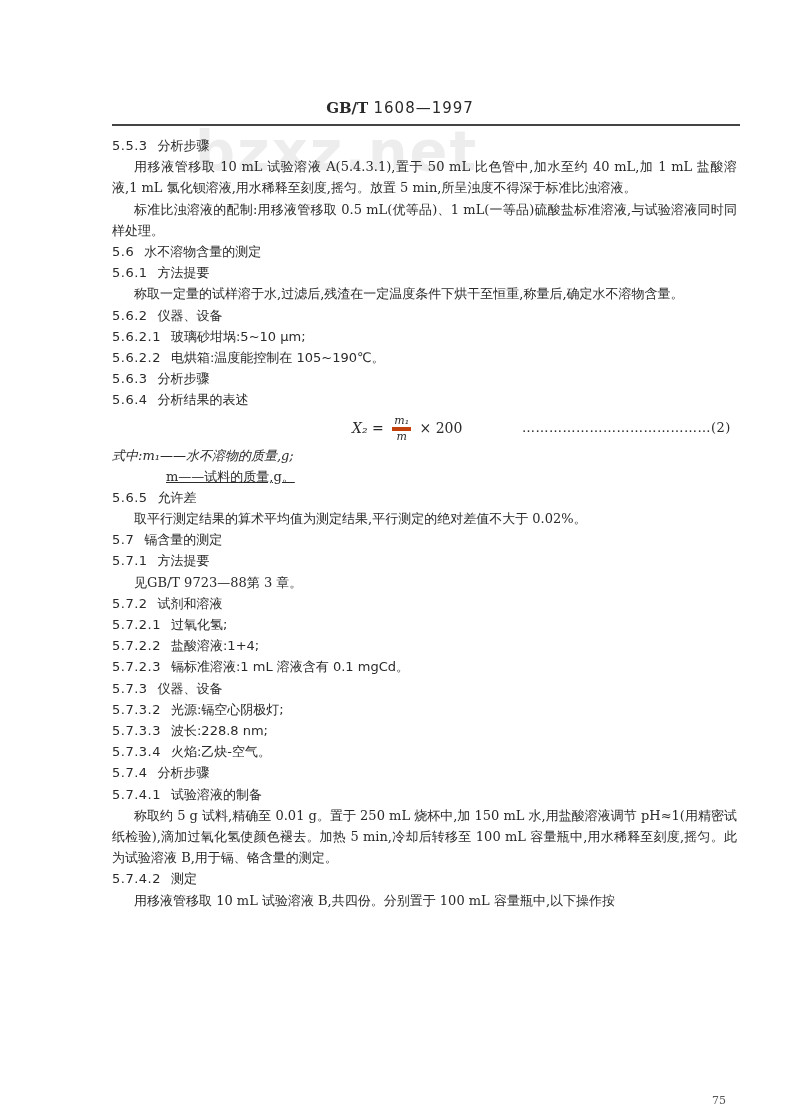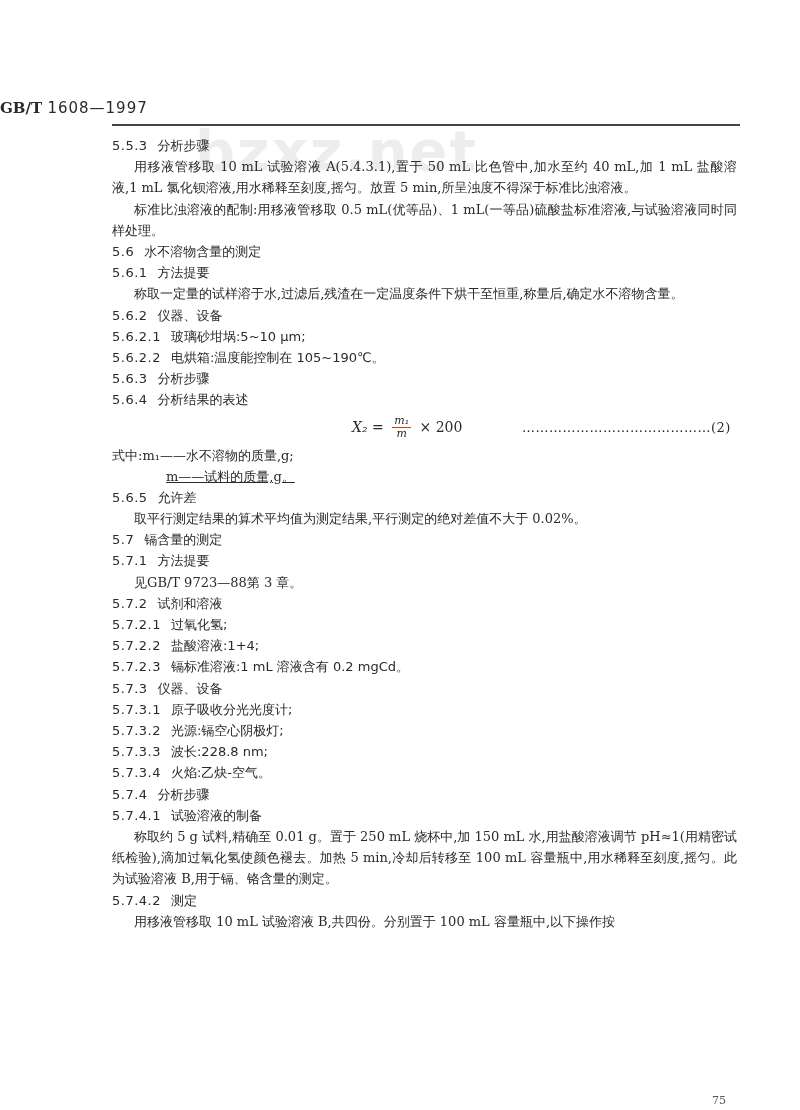--- a/index.html
+++ b/index.html
@@ -1,34 +1,34 @@
 <!DOCTYPE html>
 <html><head>
 <meta charset="utf-8">
 <style>
   html, body { margin:0; padding:0; }
   body { width:800px; height:1110px; background:#ffffff; position:relative; overflow:hidden;
          font-family:"DejaVu Serif", "Liberation Serif", serif; color:#2a2a2a; }
   .watermark { position:absolute; left:195px; top:118px; font-family:"DejaVu Sans", sans-serif; font-weight:bold;
                font-size:56px; letter-spacing:2px; color:rgba(0,0,0,0.07); pointer-events:none; }
-  .header { position:absolute; top:99px; left:0; width:800px; font-size:15px; font-weight:bold; }
+  .header { position:absolute; top:99px; left:0; width:800px; text-align:center; font-size:15px; font-weight:bold; }
   .header .num { font-family:"DejaVu Sans", sans-serif; font-weight:normal; letter-spacing:1px; }
   .rule { position:absolute; left:112px; top:124px; width:628px; height:2px; background:#444; }
   .body { position:absolute; left:112px; top:135px; width:625px; font-size:13px; line-height:21.2px; }
   .line { white-space:nowrap; height:21.2px; }
   .h { font-family:"DejaVu Sans", sans-serif; }
   .h .no { display:inline-block; letter-spacing:0.5px; margin-right:10px; }
   .p { text-indent:22px; white-space:normal; height:auto; text-align:justify; }
   .formula { position:relative; height:34px; }
   .formula .eq { position:absolute; left:240px; top:4px; font-style:italic; font-size:14px; }
   .frac { display:inline-block; vertical-align:middle; text-align:center; font-size:11px; margin:0 4px; }
   .frac span { display:block; line-height:12px; }
-  .frac .top { border-bottom:1px solid #c2410c; padding:0 2px; }
+  .frac .top { border-bottom:4px solid #c2410c; padding:0 2px; }
   .formula .dots { position:absolute; left:410px; top:6px; font-style:normal; letter-spacing:0.5px; }
-  .where { padding-left:0; }
+  .where { padding-left:0;font-style:italic; }
   .where2 { padding-left:54px;text-decoration:underline; }
   .pagenum { position:absolute; left:712px; top:1062px; font-size:11px; color:#555;margin-top:32px; }
 </style>
 </head>
 <body>
 
 <div class="watermark">bzxz.net</div>
 
 <div class="header">
   <span>GB/T</span>
@@ -62,23 +62,22 @@
   <div class="line where2">m——试料的质量,g。</div>
 
   <div class="line h"><span class="no">5.6.5</span><span>允许差</span></div>
   <div class="line p">取平行测定结果的算术平均值为测定结果,平行测定的绝对差值不大于 0.02%。</div>
   <div class="line h"><span class="no">5.7</span><span>镉含量的测定</span></div>
   <div class="line h"><span class="no">5.7.1</span><span>方法提要</span></div>
   <div class="line p">见GB/T 9723—88第 3 章。</div>
   <div class="line h"><span class="no">5.7.2</span><span>试剂和溶液</span></div>
   <div class="line h"><span class="no">5.7.2.1</span><span>过氧化氢;</span></div>
   <div class="line h"><span class="no">5.7.2.2</span><span>盐酸溶液:1+4;</span></div>
-  <div class="line h"><span class="no">5.7.2.3</span><span>镉标准溶液:1 mL 溶液含有 0.2 mgCd。</span></div>
+  <div class="line h"><span class="no">5.7.2.3</span><span>镉标准溶液:1 mL 溶液含有 0.1 mgCd。</span></div>
   <div class="line h"><span class="no">5.7.3</span><span>仪器、设备</span></div>
-  <div class="line h"><span class="no">5.7.3.1</span><span>原子吸收分光光度计;</span></div>
   <div class="line h"><span class="no">5.7.3.2</span><span>光源:镉空心阴极灯;</span></div>
   <div class="line h"><span class="no">5.7.3.3</span><span>波长:228.8 nm;</span></div>
   <div class="line h"><span class="no">5.7.3.4</span><span>火焰:乙炔-空气。</span></div>
   <div class="line h"><span class="no">5.7.4</span><span>分析步骤</span></div>
   <div class="line h"><span class="no">5.7.4.1</span><span>试验溶液的制备</span></div>
   <div class="line p">称取约 5 g 试料,精确至 0.01 g。置于 250 mL 烧杯中,加 150 mL 水,用盐酸溶液调节 pH≈1(用精密试纸检验),滴加过氧化氢使颜色褪去。加热 5 min,冷却后转移至 100 mL 容量瓶中,用水稀释至刻度,摇匀。此为试验溶液 B,用于镉、铬含量的测定。</div>
   <div class="line h"><span class="no">5.7.4.2</span><span>测定</span></div>
   <div class="line p">用移液管移取 10 mL 试验溶液 B,共四份。分别置于 100 mL 容量瓶中,以下操作按</div>
 </div>
 

